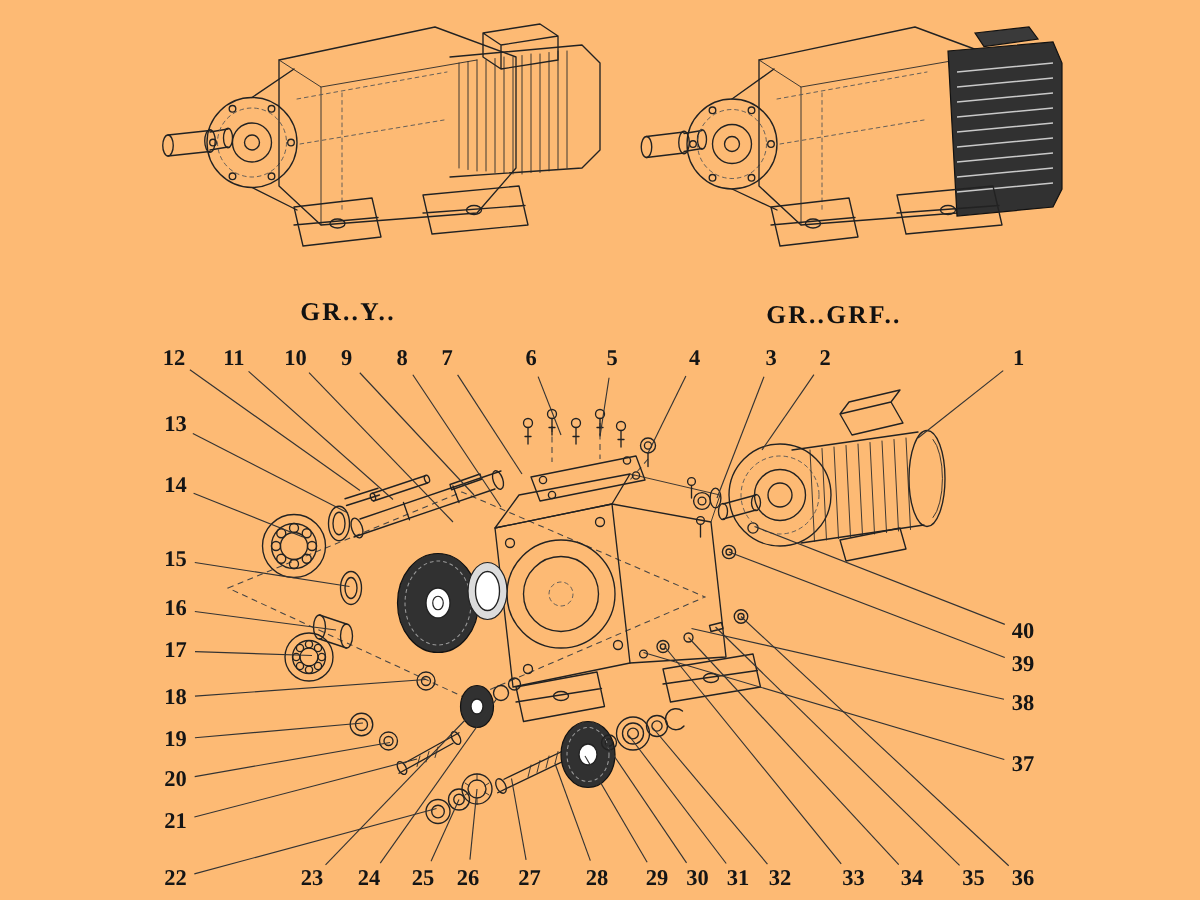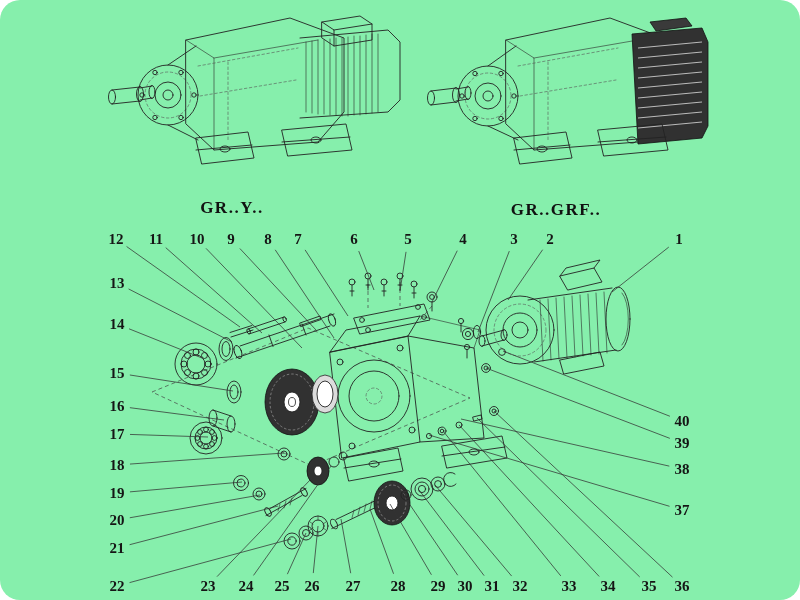--- a/index.html
+++ b/index.html
@@ -1,17 +1,17 @@
 <!DOCTYPE html>
 <html><head>
 <meta charset="utf-8">
 <style>
   html,body{margin:0;padding:0;background:#fff;}
-  #stage{position:relative;width:800px;height:600px;background:#86efac;overflow:hidden;
-         font-family:"Liberation Serif", serif;border-radius:20px;}
+  #stage{position:relative;width:800px;height:600px;background:#fdba74;overflow:hidden;
+         font-family:"Liberation Serif", serif;}
   svg{display:block}
   .ln{stroke:#222;fill:none;stroke-width:0.9;stroke-linejoin:round;stroke-linecap:round}
   .thin{stroke:#2a2a2a;fill:none;stroke-width:0.6}
   .dash{stroke:#444;fill:none;stroke-width:0.7;stroke-dasharray:4 3}
   .dash2{stroke:#555;fill:none;stroke-width:0.6;stroke-dasharray:2.5 2.5}
   .dark{fill:#313131;stroke:#111;stroke-width:0.8}
   .midfill{fill:#dcdcdc;stroke:#222;stroke-width:0.8}
   .white{fill:#fff;stroke:#222;stroke-width:0.9}
   .finlight{stroke:#c9c9c9;stroke-width:0.9;fill:none}
   .leader{stroke:#333;stroke-width:0.75;fill:none}

